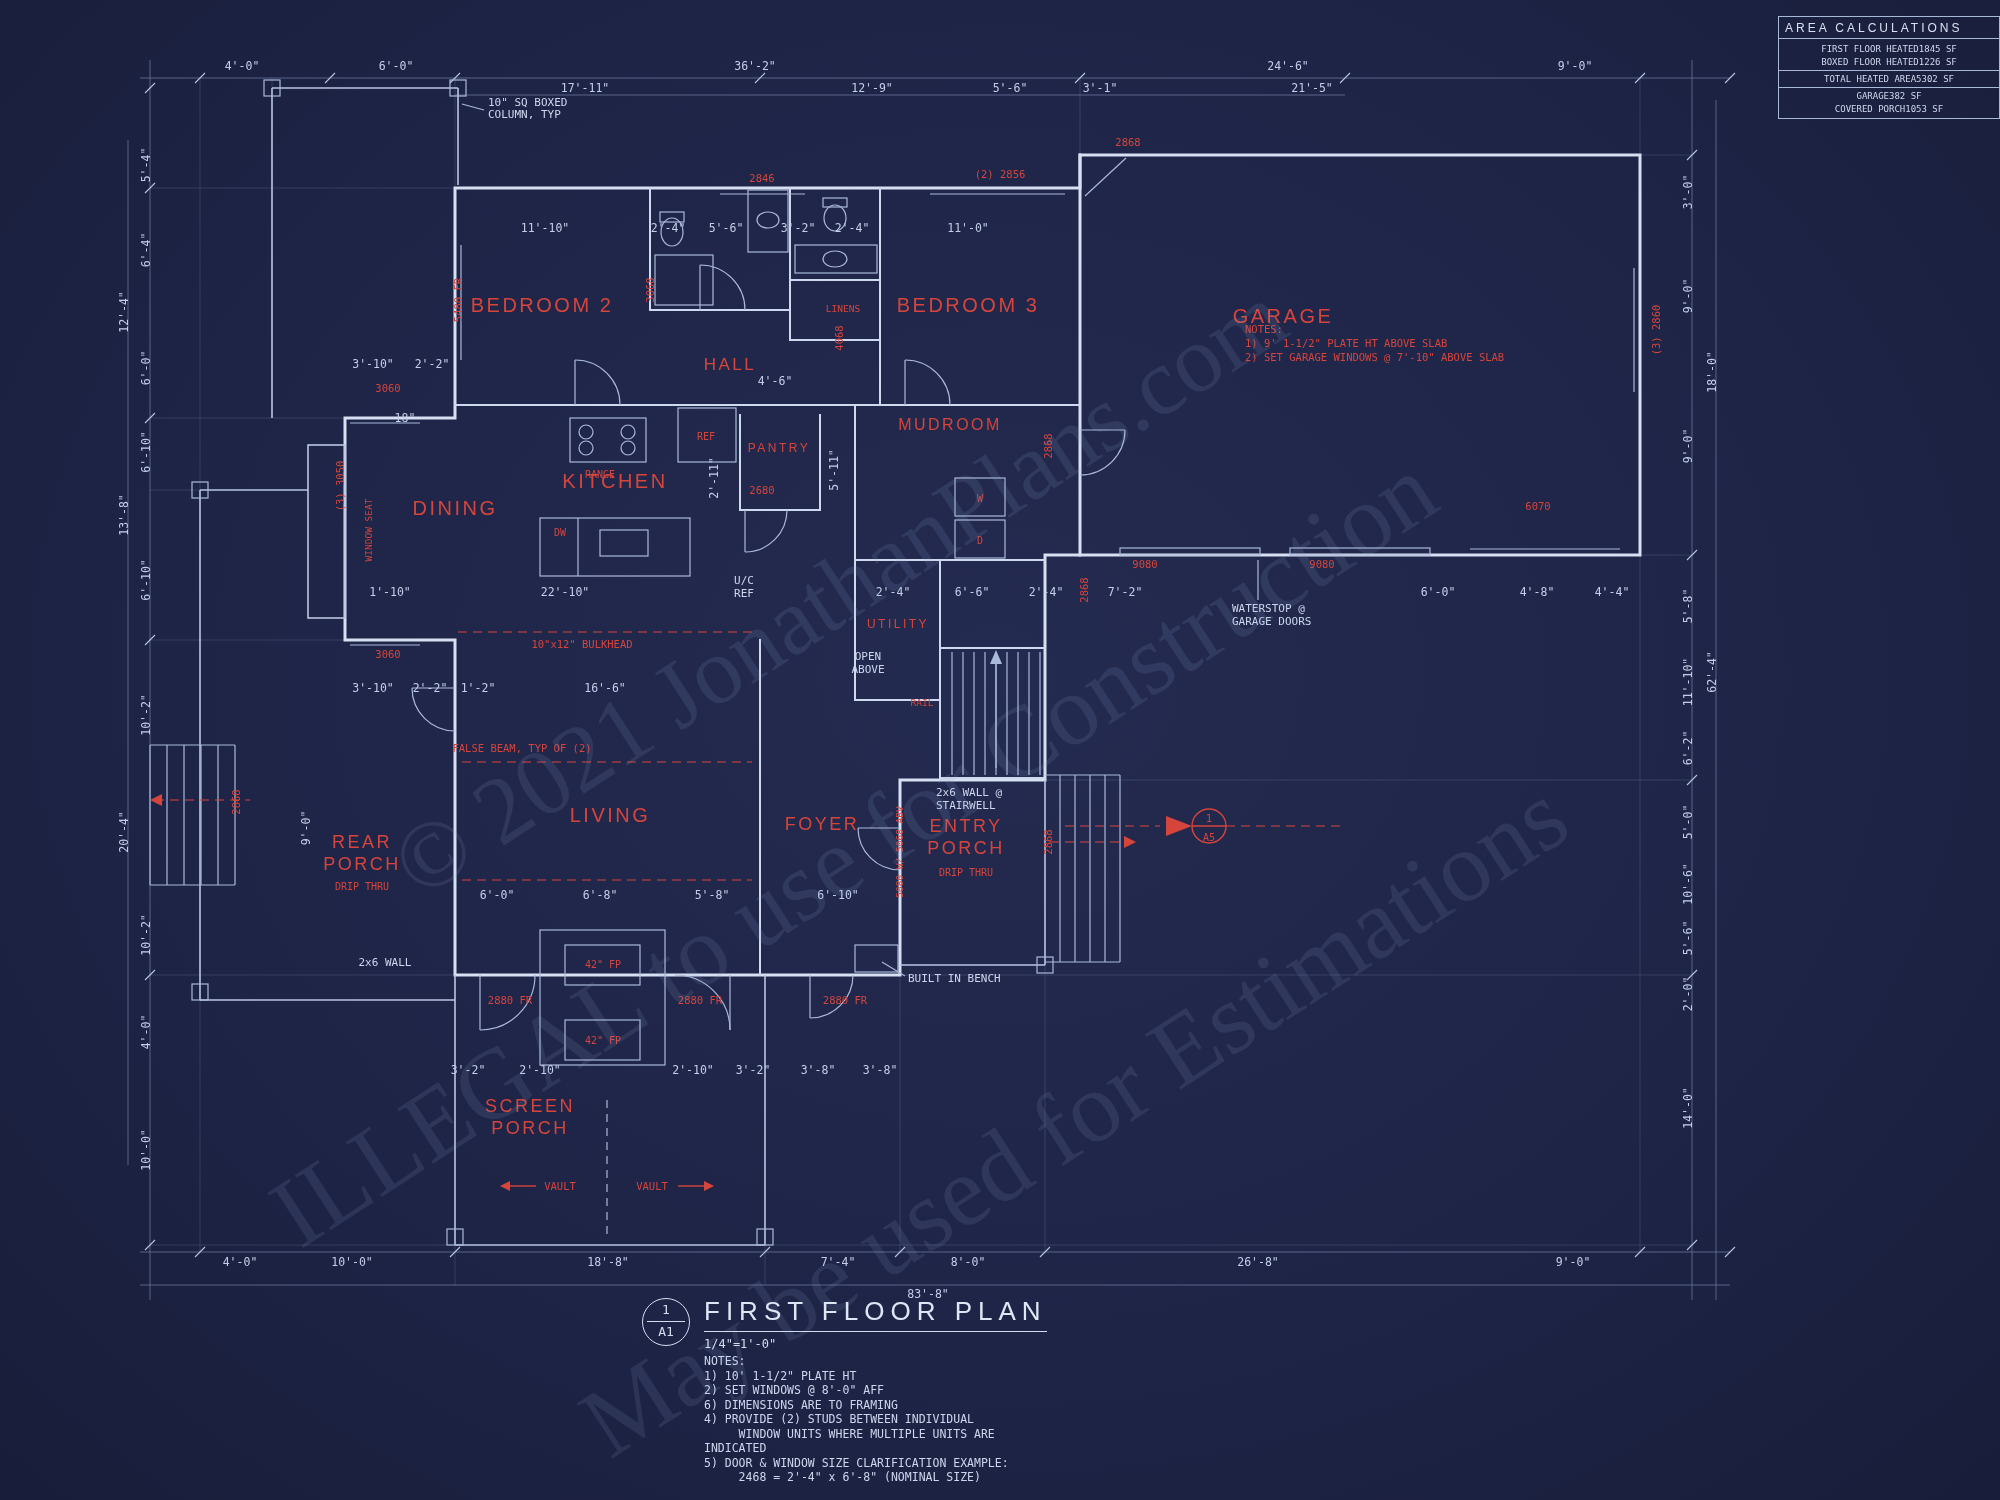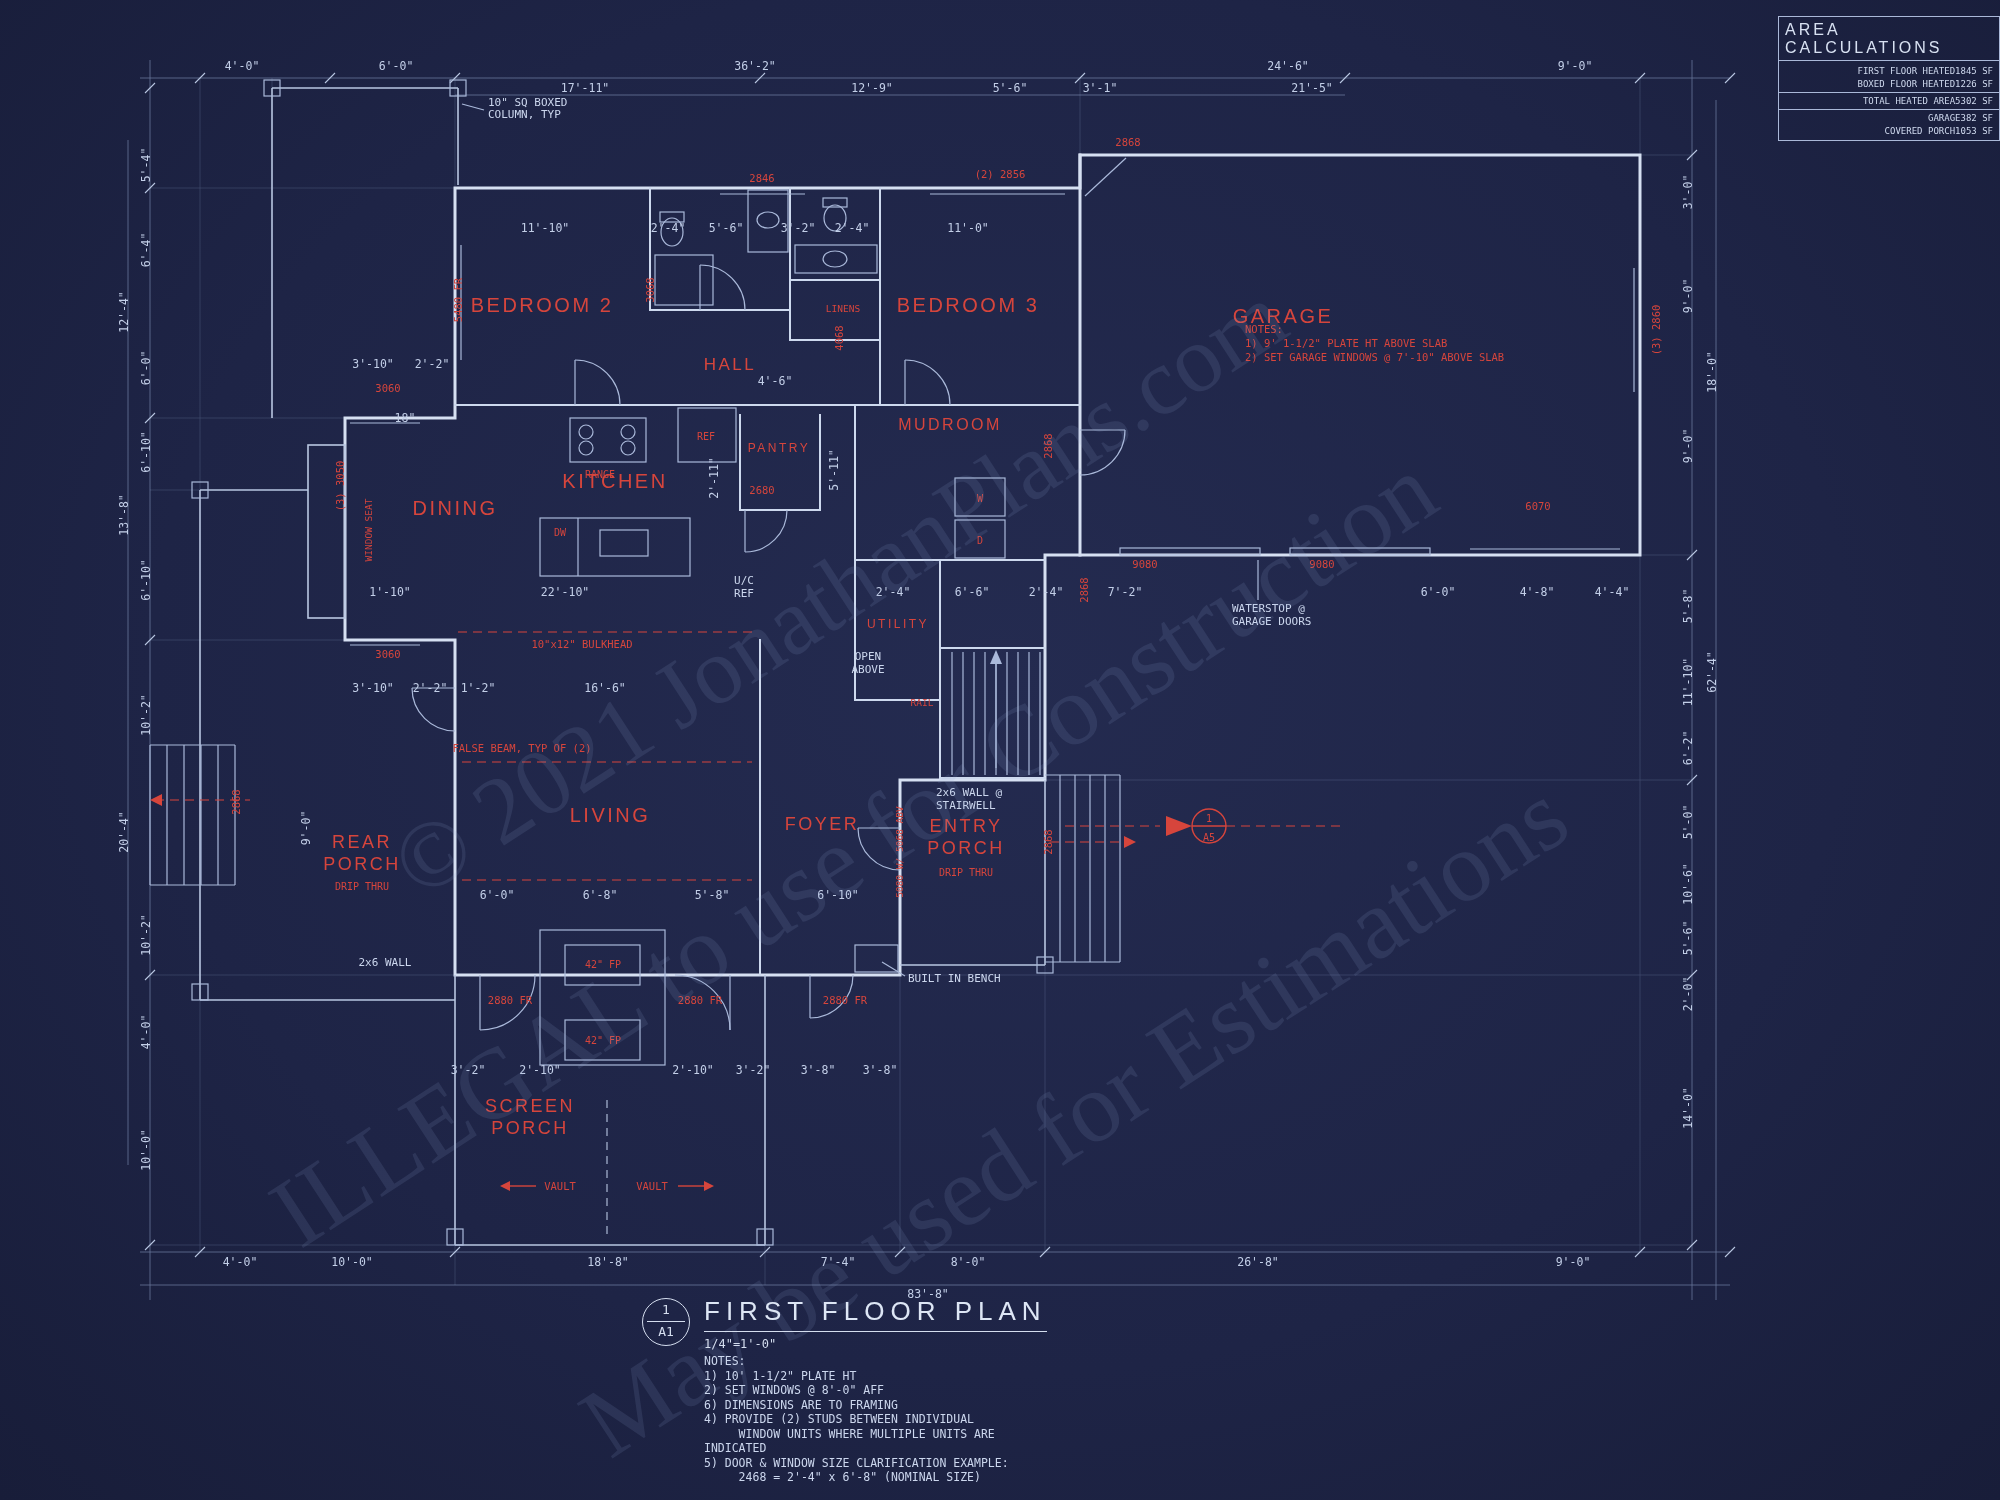--- a/index.html
+++ b/index.html
@@ -24,23 +24,23 @@
   .dimline{stroke:#8fa2c8;stroke-width:.8;opacity:.65}
   .ext{stroke:#8fa2c8;stroke-width:.6;opacity:.35}
   .tick{stroke:#b9c7e2;stroke-width:1.1}
   .dash{stroke:#b9c7e2;stroke-width:1.1;fill:none;stroke-dasharray:8 6}
   .reddash{stroke:#d6453c;stroke-width:1.2;fill:none;stroke-dasharray:9 6}
   .redline{stroke:#d6453c;stroke-width:1.4;fill:none}
   .redfill{fill:#d6453c}
   
   .area-table{position:absolute;left:1778px;top:16px;width:220px;border:1px solid #aab8d8;
     color:#cfd9ee;font-family:"DejaVu Sans Mono",monospace;font-size:9px}
-  .at-title{font-family:"Liberation Sans",sans-serif;font-size:16px;letter-spacing:3px;
+  .at-title{font-family:"Liberation Sans",sans-serif;font-size:12px;letter-spacing:3px;
     padding:4px 6px 3px;border-bottom:1px solid #aab8d8;color:#d8e1f2}
-  .at-row{display:flex;justify-content:flex-end;padding:1.5px 6px}
+  .at-row{display:flex;justify-content:center;padding:1.5px 6px}
   .at-sep{border-top:1px solid #aab8d8;margin:2px 0 1px}
   .at-pad{height:3px}
   
   .title-block{position:absolute;left:642px;top:1296px;display:flex;color:#d5deef}
   .tb-bubble{width:46px;height:46px;border:1.6px solid #d5deef;border-radius:50%;
     font-family:"DejaVu Sans Mono",monospace;font-size:13px;text-align:center;margin:2px 14px 0 0;flex:none}
   .tb-bubble .top{line-height:22px;border-bottom:1.3px solid #d5deef;margin:0 4px}
   .tb-bubble .bot{line-height:20px}
   .tb-title{font-size:26px;letter-spacing:6px;border-bottom:1.4px solid #d5deef;
     padding-bottom:4px;color:#dde6f5;display:inline-block}

